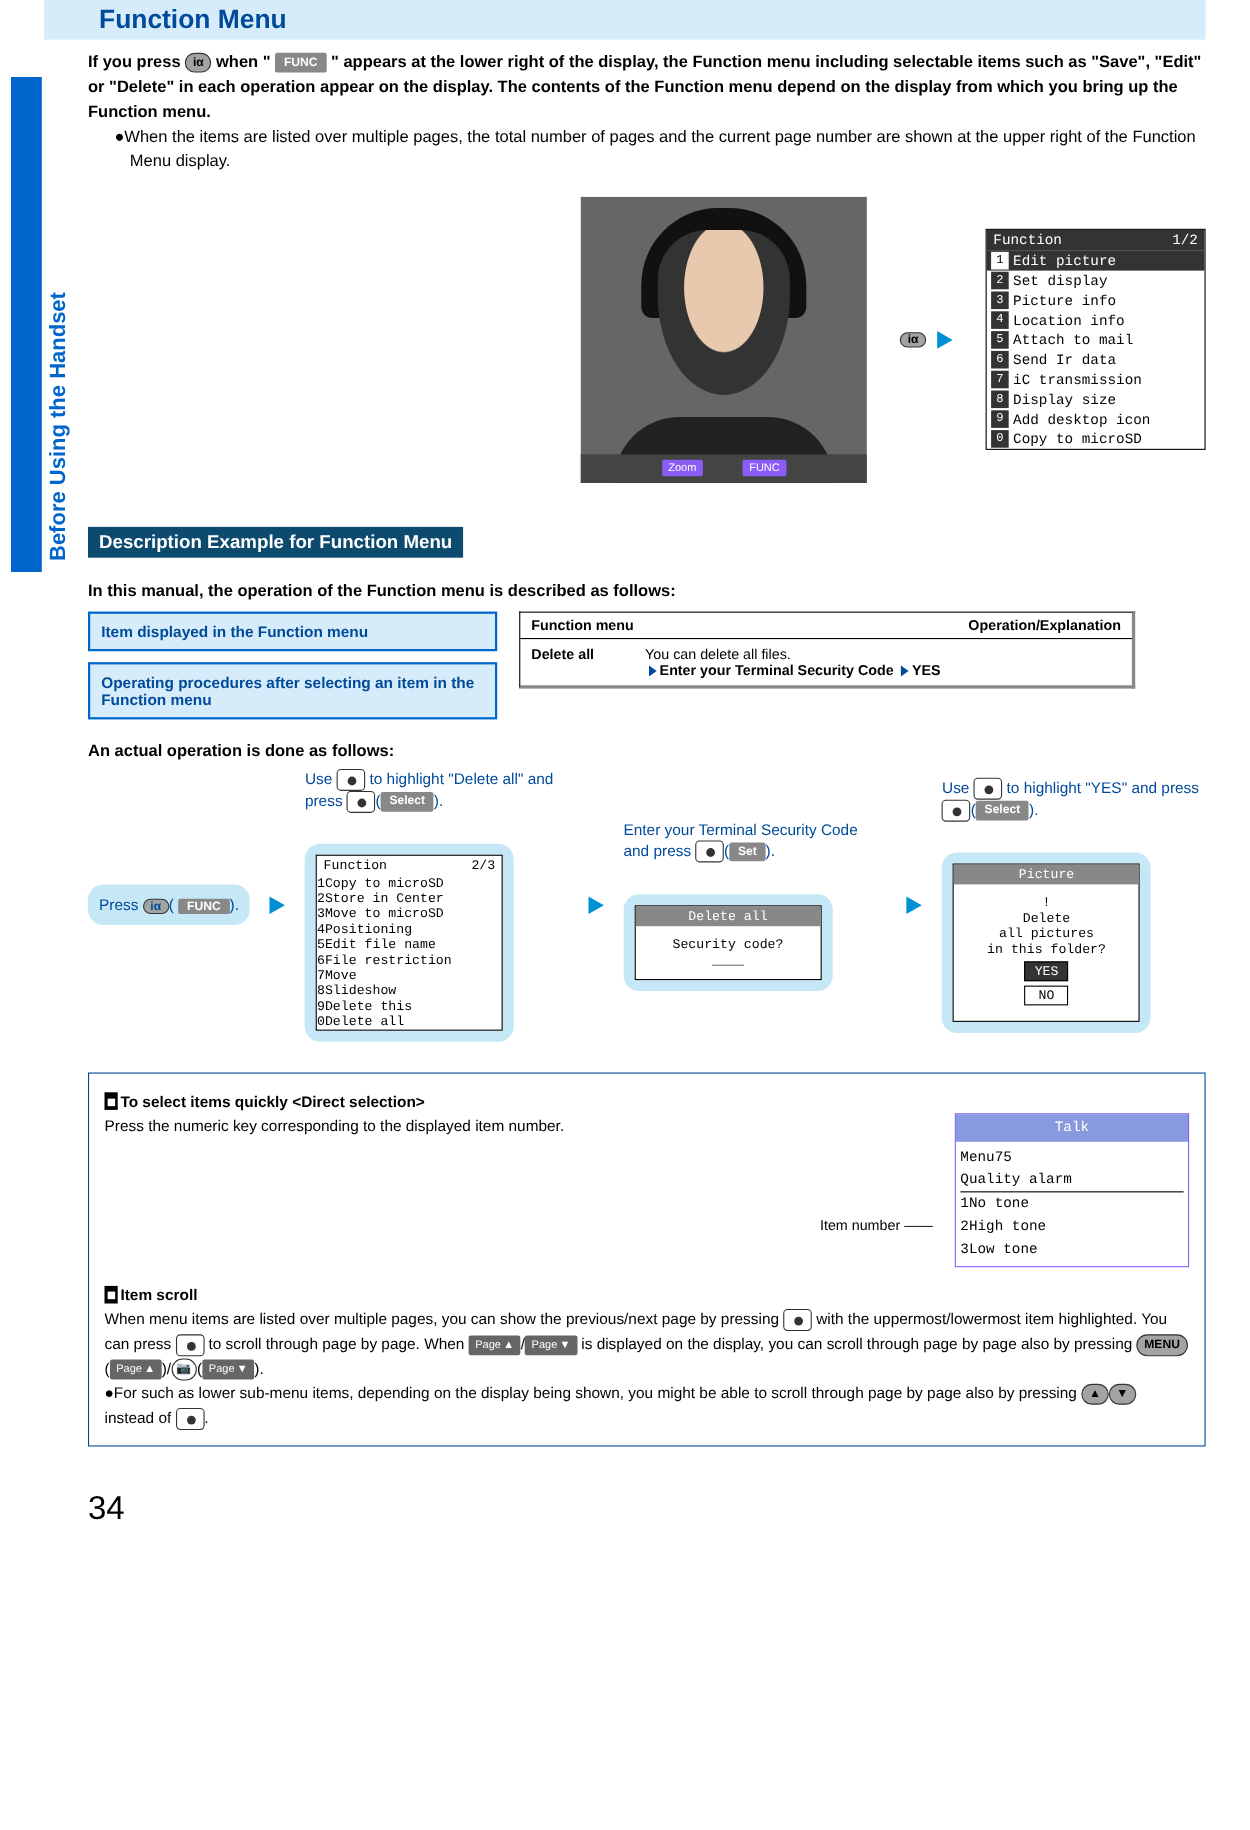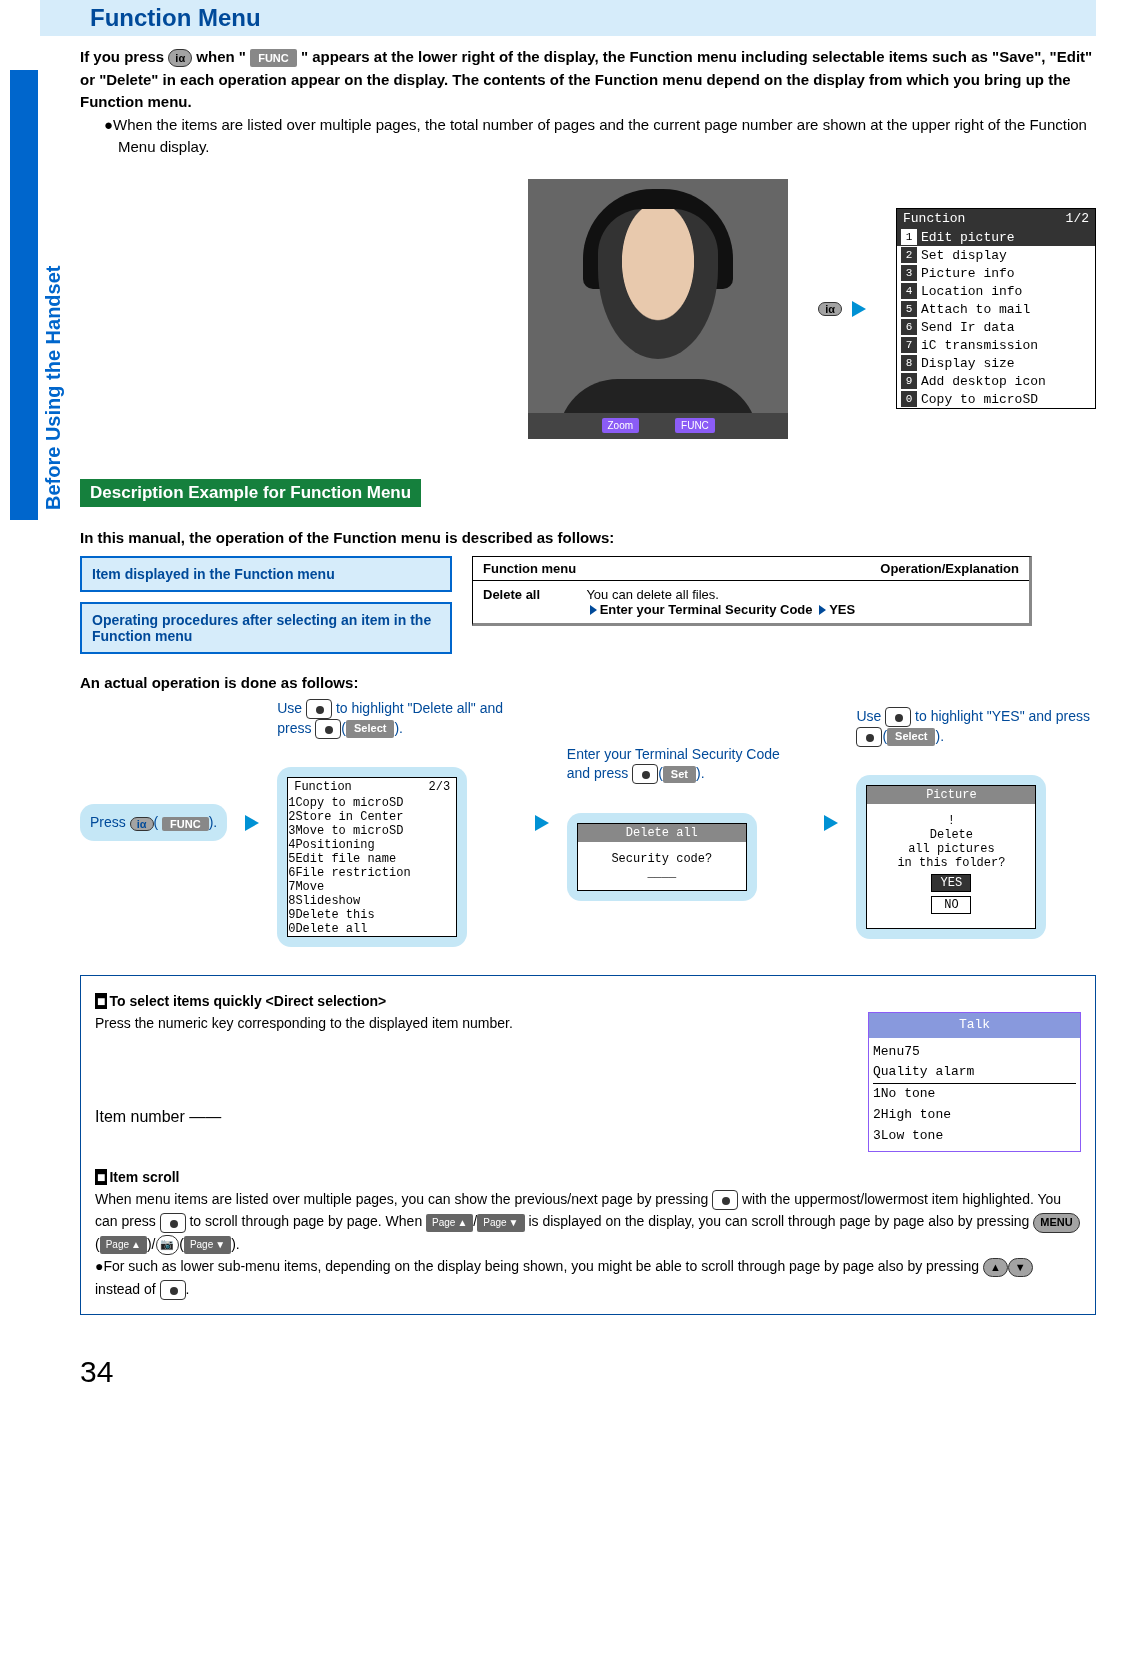--- a/index.html
+++ b/index.html
@@ -136,21 +136,21 @@
   }
   .phone-screen .num {
     background:#333; color:#fff;
     width:16px; height:16px; display:inline-flex;
     justify-content:center; align-items:center;
     font-size:11px; margin-right:4px;
   }
   .phone-screen .row.hl { background:#333; color:#fff; }
   .phone-screen .row.hl .num { background:#fff; color:#000;}
   .subheader {
-    background: #15803d;
+    background: #0c4a6e;
     color: #fff;
     font-weight: bold;
     display: inline-block;
     padding: 4px 10px;
     font-size: 17px;
     margin: 10px 0;
   }
   .desc-diagram {
     display: flex; gap: 20px; align-items: flex-start;
     margin: 10px 0 20px 0;
@@ -196,21 +196,21 @@
   .page-no { font-size:30px; margin-top:40px;}
   .pagechip { display:inline-block; background:#666; color:#fff; font-size:10px; padding:1px 6px; border-radius:2px; vertical-align:middle;}
   .pagechip.tri-up::after { content:"▲"; margin-left:2px;}
   .pagechip.tri-dn::after { content:"▼"; margin-left:2px;}
   .cam-key {
     display:inline-block; border:1.5px solid #333; border-radius:10px; padding:0 4px; font-size:11px; vertical-align:middle; background:#fff;
   }
   .talk-screen { width:213px; border:1px solid #8b5cf6; font-family:"Courier New",monospace; font-size:13px; background:#fff; float:right; margin-left:20px;}
   .talk-screen .ttitle { background:#89d; color:#fff; text-align:center; padding:2px;}
   .talk-screen .tbody { padding:4px;}
-  .itemno-label { font-size:16px; padding-right:10px;}
+  .itemno-label { font-size:13px; text-align:right; padding-right:10px;}
   .itemno-wrap { display:flex; justify-content:flex-end; align-items:center; gap:6px;}
   .clearfix::after { content:""; display:table; clear:both;}
 </style>
 </head>
 <body>
 
 <div class="sidebar-label">
   <div class="blue-bar"></div>
   <div class="text">Before Using the Handset</div>
 </div>

